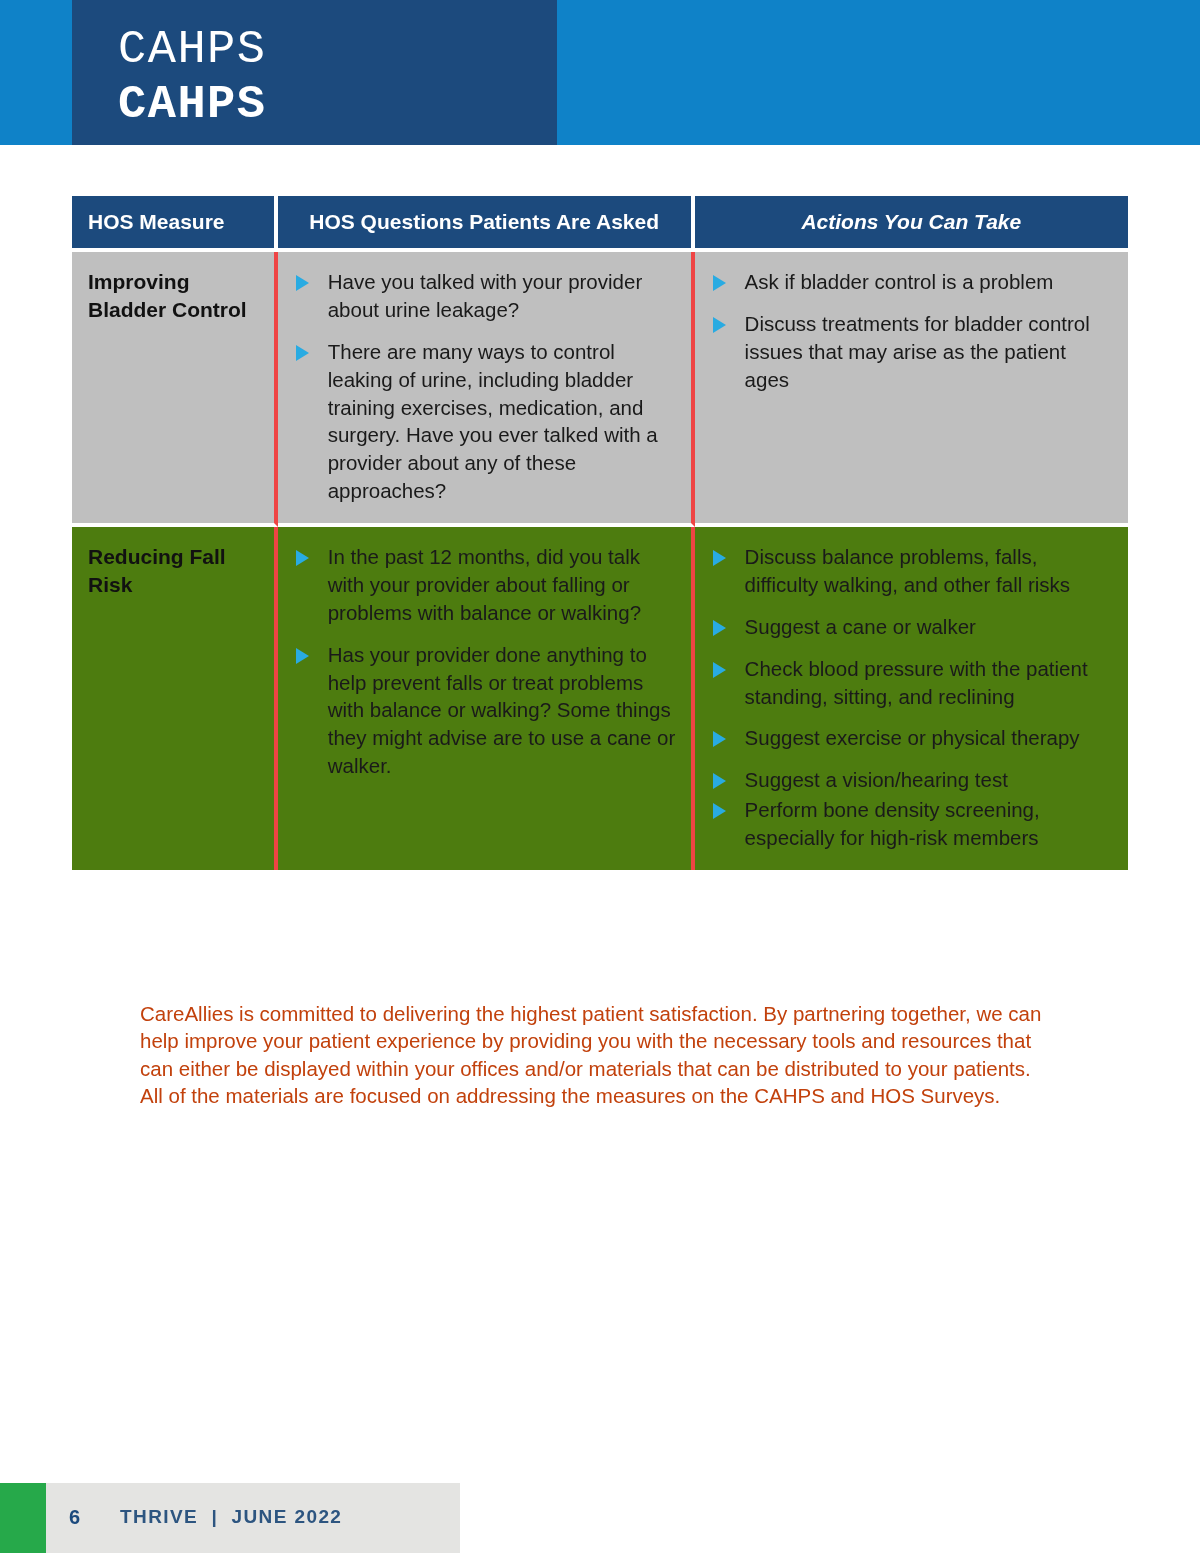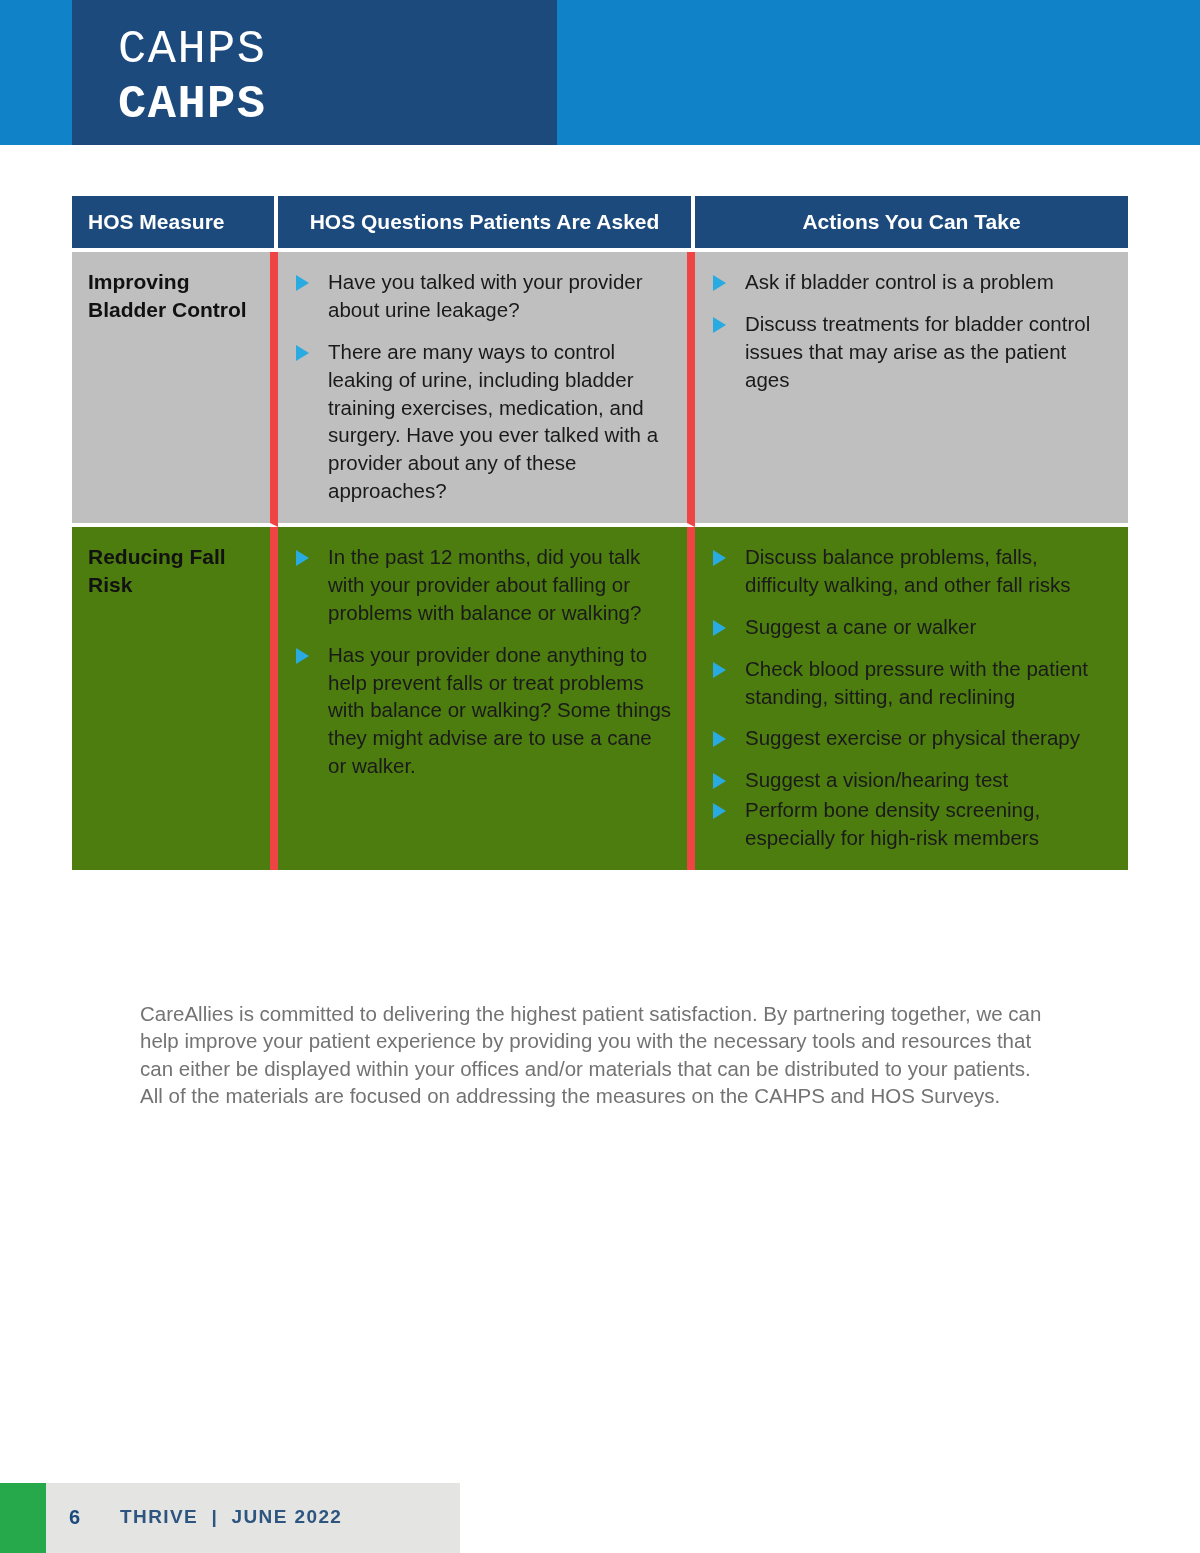--- a/index.html
+++ b/index.html
@@ -67,29 +67,29 @@
   .tbl th {
     background: #1c4a7d;
     color: #ffffff;
     font-size: 21px;
     font-weight: 600;
     padding: 14px 8px;
     border-right: 4px solid #ffffff;
     border-bottom: 4px solid #ffffff;
     vertical-align: middle;
   }
-  .tbl th:last-child { border-right: none; }
+  .tbl th:last-child { border-right: none; font-style: italic; }
   .tbl th.th-measure { width: 186px; text-align: left; padding-left: 16px; margin-top: 44px; }
   .tbl th.th-questions { width: 424px; }
   .tbl th.th-actions { width: 446px; }
 
   .tbl td {
     vertical-align: top;
     padding: 16px 14px 18px 14px;
-    border-right: 8px solid #ef4444;
+    border-right: 4px solid #ef4444;
   }
   .tbl td:last-child { border-right: none; }
 
   .row-a td { background: #bfbfbf; }
   .row-b td { background: #4d7c0f; }
   .row-a td { border-bottom: 4px solid #ffffff; }
 
   .measure-label {
     font-size: 21px;
     font-weight: 700;
@@ -127,21 +127,21 @@
   .body-copy {
     position: absolute;
     left: 140px;
     top: 1000px;
     width: 905px;
   }
   .body-copy p {
     margin: 0 0 24px 0;
     font-size: 20.5px;
     line-height: 1.34;
-    color: #737373;
+    color: #c2410c;
   }
   .body-copy p:last-child { margin-bottom: 0; }
 
   
   .footer-bar {
     position: absolute;
     left: 0;
     top: 1483px;
     width: 460px;
     height: 70px;

